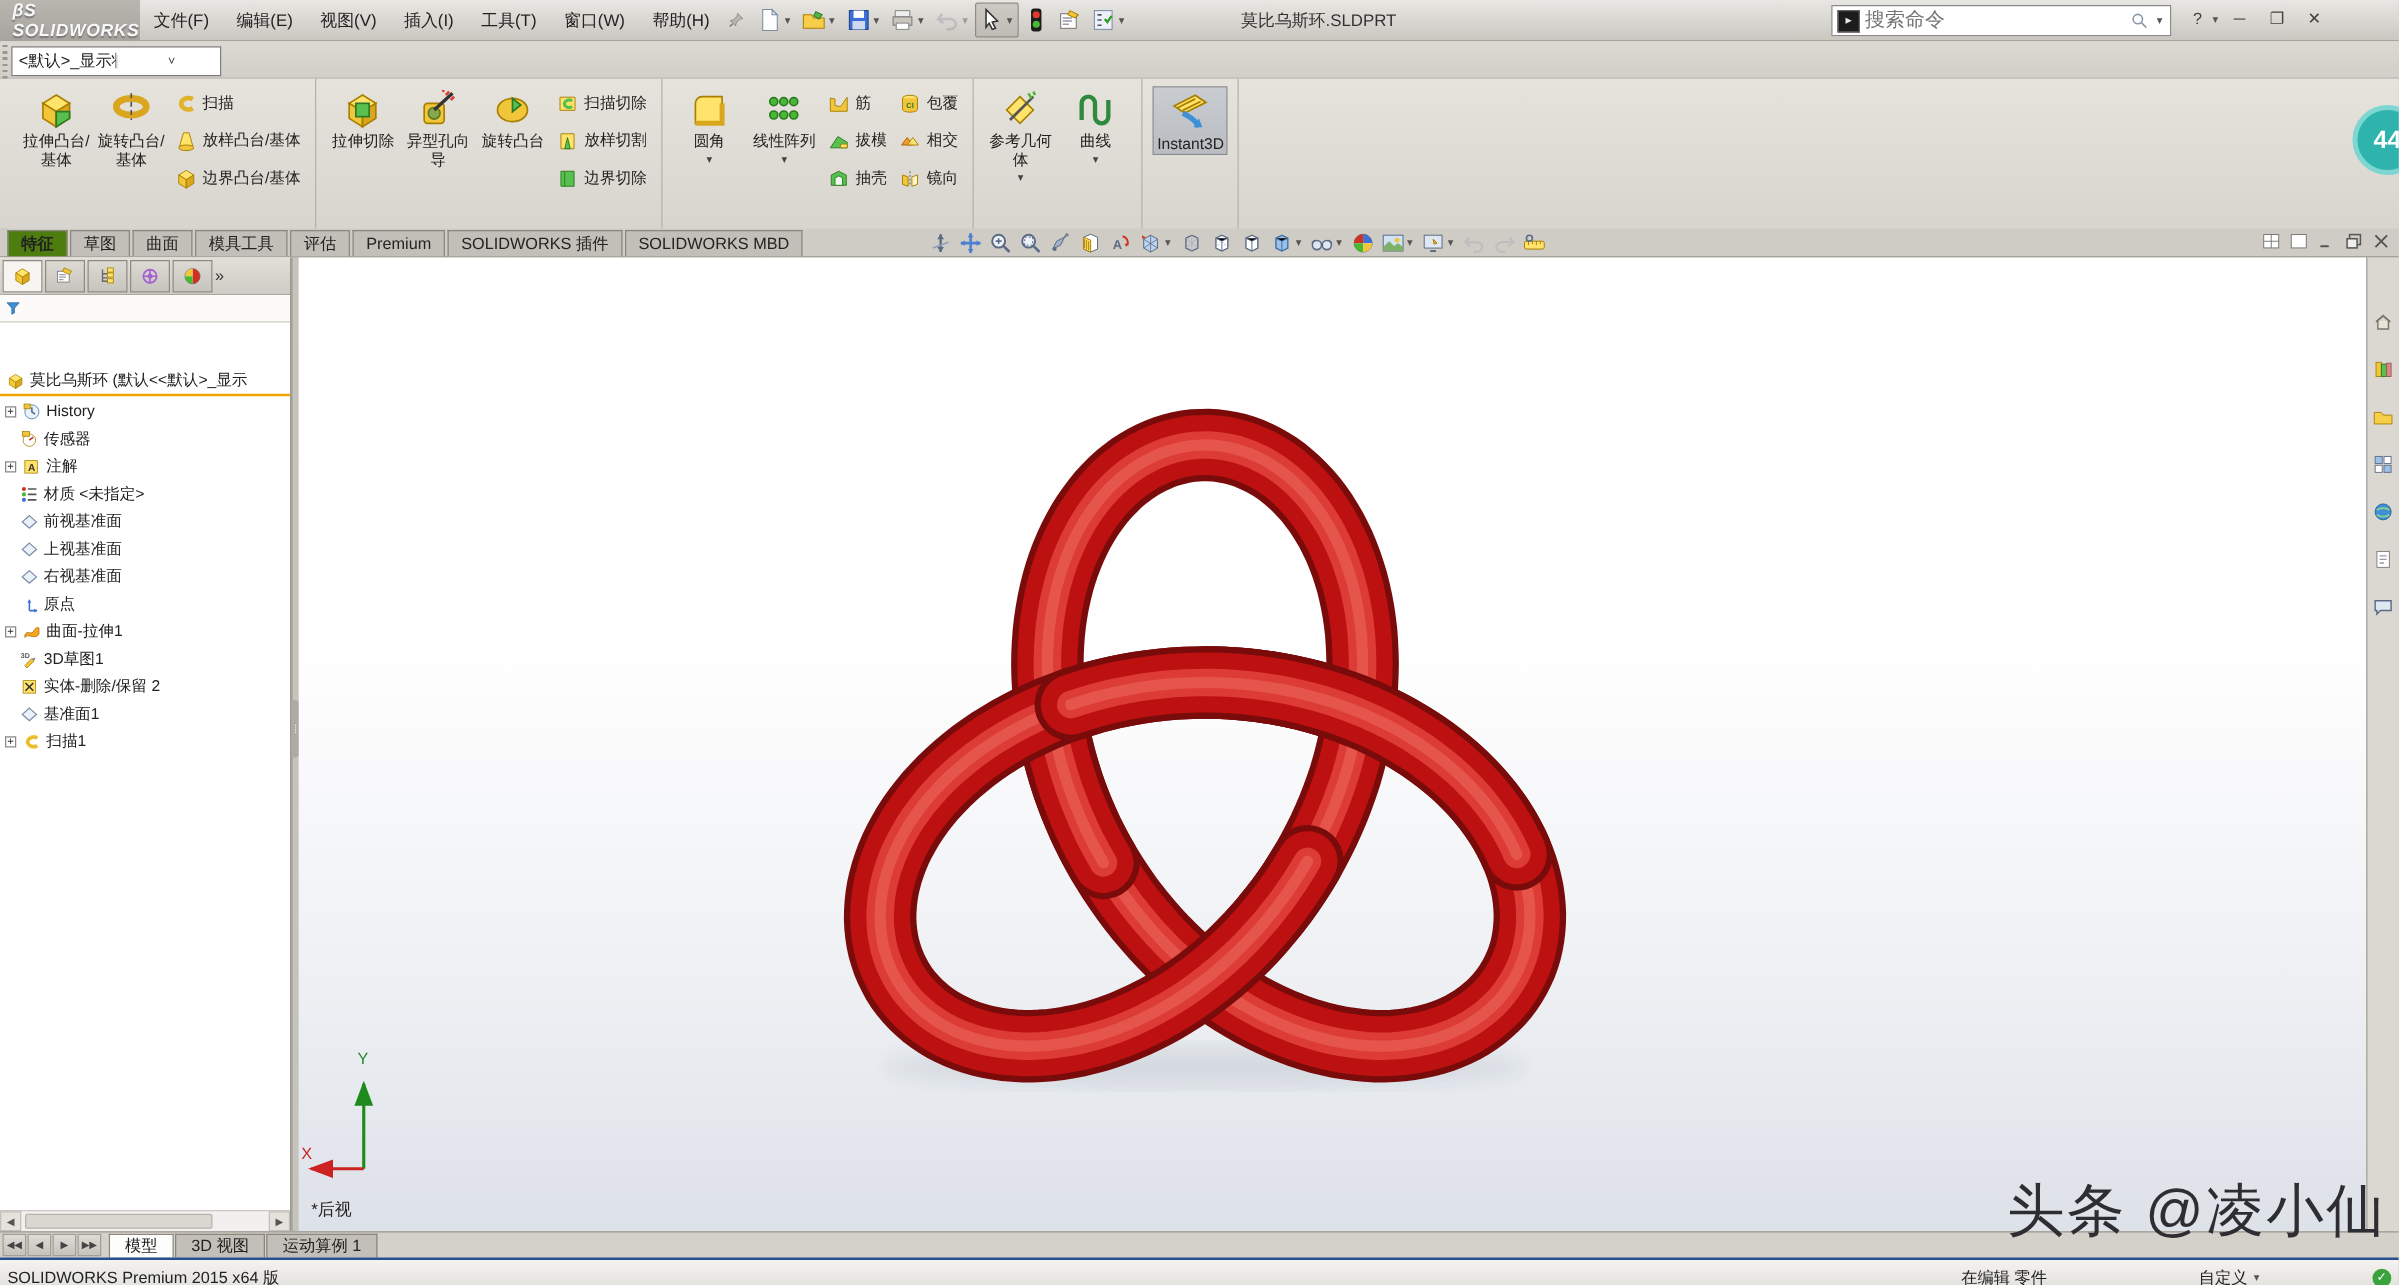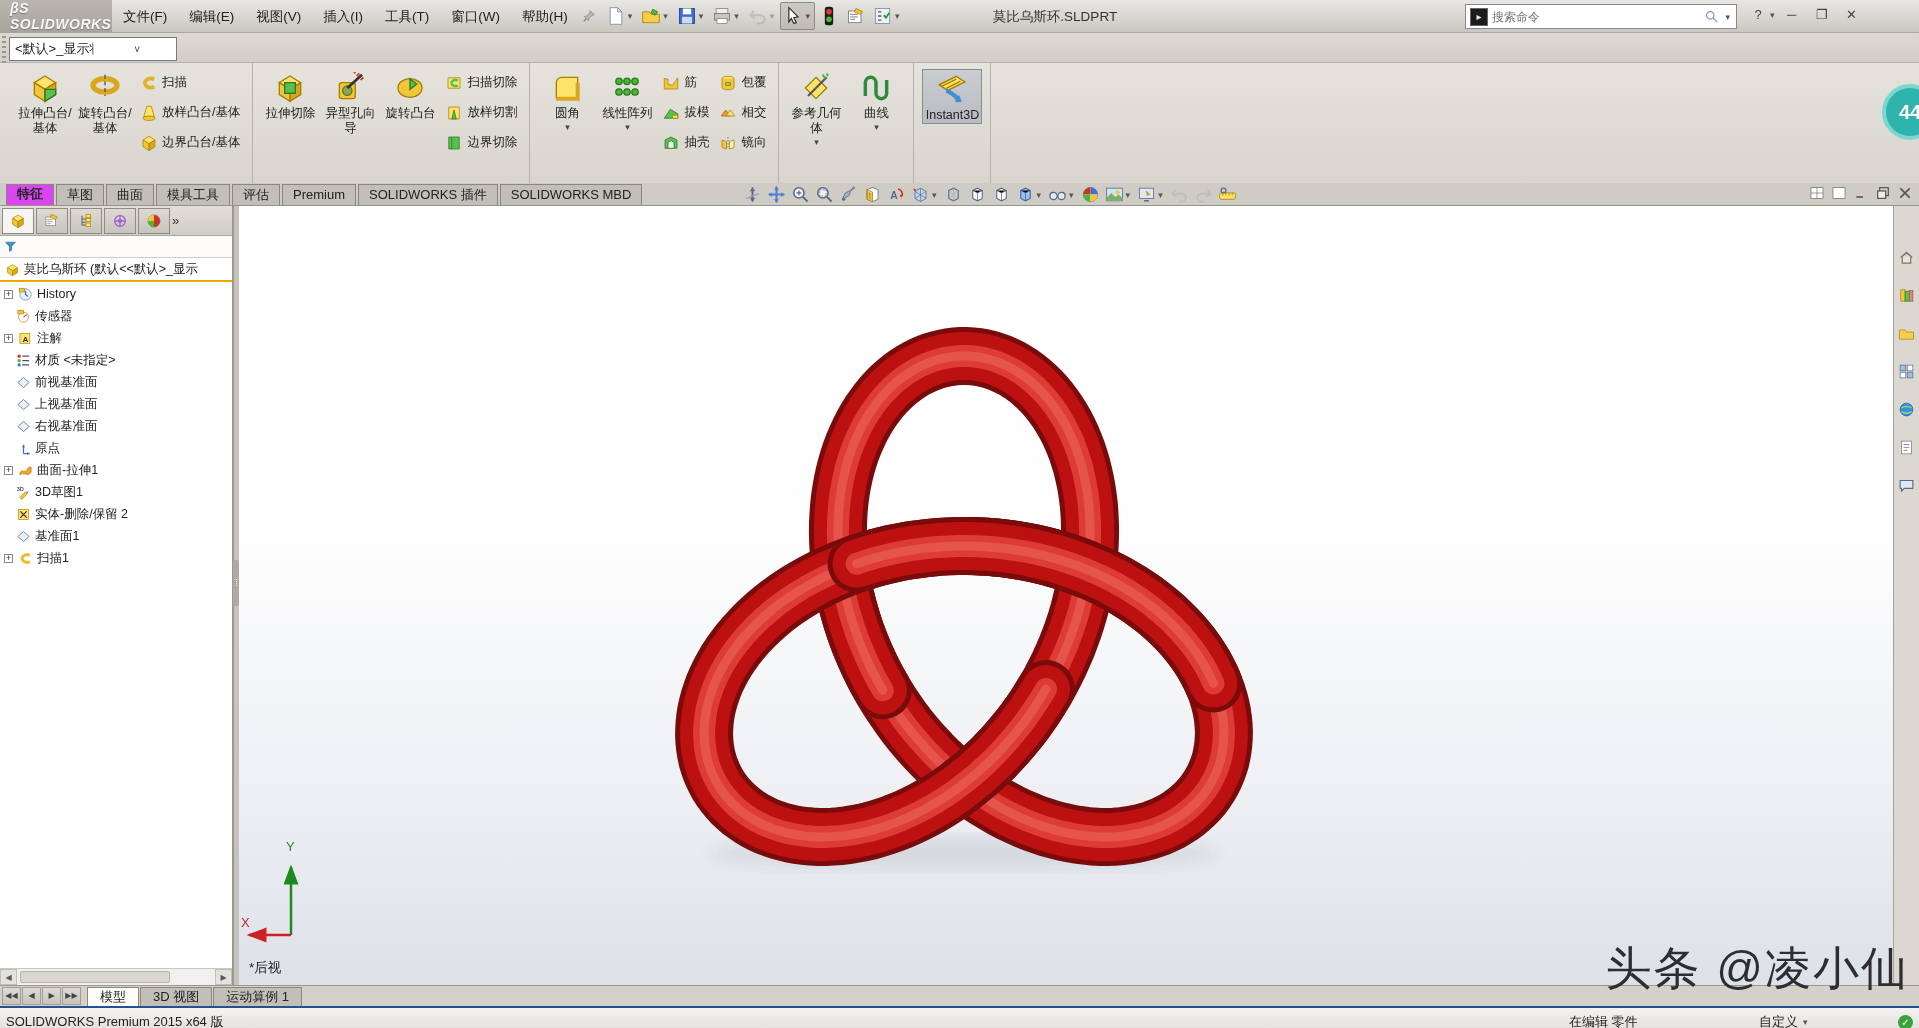--- a/index.html
+++ b/index.html
@@ -11,53 +11,53 @@
   #logo{width:112px;height:33px;background:linear-gradient(#b9b6b0,#a7a49e);color:#f8f8f8;font-style:italic;font-weight:bold;font-size:14px;display:flex;align-items:center;padding-left:10px;letter-spacing:.5px;text-shadow:0 1px 1px #777;}
   .mitem{padding:0 11px;line-height:33px;font-size:13.5px;cursor:default;}
   #quickbar{display:flex;align-items:center;margin-left:4px;gap:1px;}
   .qbtn{display:flex;align-items:center;height:28px;padding:0 2px;border:1px solid transparent;border-radius:2px;}
   .qbtn.active{border-color:#8e8b85;background:linear-gradient(#cdcac4,#bfbcb6);}
   .caret{font-size:9px;color:#555;padding:0 2px;}
   .dis{opacity:.45;}
   #doctitle{left:880px;top:0;width:350px;line-height:33px;text-align:center;font-size:13.5px;color:#333;}
   #searchbox{left:1465px;top:4px;width:272px;height:25px;background:#fff;border:1px solid #8a8a8a;display:flex;align-items:center;padding:2px 4px;gap:4px;}
   #searchicon{width:18px;height:18px;background:#1c1c1c;border:1px solid #666;color:#e8e8e8;font-size:10px;line-height:16px;text-align:center;}
-  #searchinput{flex:1;border:none;outline:none;font-size:12px;color:#0f172a;background:transparent;}
+  #searchinput{flex:1;border:none;outline:none;font-size:16px;color:#0f172a;background:transparent;}
   .winbtn{width:30px;line-height:30px;text-align:center;font-size:13px;color:#444;}
   
   #row2{left:0;top:33px;width:1919px;height:30px;background:linear-gradient(#dcd9d3,#d2cfc9);border-bottom:1px solid #b7b4ae;}
   #grip{left:2px;top:36px;width:4px;height:180px;background:repeating-linear-gradient(180deg,#9a978f 0 2px,transparent 2px 5px);}
   #combo{left:9px;top:37px;width:168px;height:24px;background:#fff;border:1px solid #7a7a7a;display:flex;align-items:center;font-size:13px;}
   #combo span{flex:1;padding-left:5px;white-space:nowrap;overflow:hidden;}
   #combo .dd{width:18px;text-align:center;color:#333;border-left:1px solid #c9c9c9;font-size:10px;}
   
   #ribbon{left:0;top:63px;width:1919px;height:120px;background:linear-gradient(#e6e3dd,#d8d5ce);display:flex;align-items:stretch;padding-left:8px;}
   .rgroup{display:flex;align-items:flex-start;padding:6px 8px 0 8px;border-right:1px solid #b5b2ac;gap:2px;}
   .rlarge{display:flex;flex-direction:column;align-items:center;width:58px;padding-top:2px;cursor:default;border:1px solid transparent;}
   .rlarge .lbl{font-size:12.5px;line-height:15px;text-align:center;margin-top:2px;}
   .rlarge .rcaret{font-size:9px;color:#444;margin-top:1px;}
   .rlarge.pressed{background:linear-gradient(#c9cdd1,#b9bdc1);border:1px solid #888c90;width:60px;}
   .rstack{display:flex;flex-direction:column;justify-content:flex-start;gap:6px;padding-top:4px;}
   .rsmall{display:flex;align-items:flex-start;gap:4px;height:24px;white-space:nowrap;font-size:12.5px;padding:0 3px;border:1px solid transparent;}
   
   #tabrow{left:0;top:183px;width:1919px;height:23px;background:#cfccc5;border-bottom:1px solid #96938b;}
   #tabs{position:absolute;left:6px;top:1px;display:flex;}
   .tab{padding:0 10px;height:21px;line-height:20px;font-size:13px;border:1px solid #8a877f;border-bottom:none;background:#c2bfb8;margin-right:2px;color:#222;}
-  .tab.active{background:#d946ef;font-weight:bold;font-family:Liberation Mono, monospace;}
+  .tab.active{background:#4d7c0f;font-weight:bold;}
   #viewbar{position:absolute;left:742px;top:0;height:23px;display:flex;align-items:center;gap:3px;}
   .vbtn{display:flex;align-items:center;height:22px;padding:0 1px;}
   #docwin{position:absolute;right:6px;top:2px;display:flex;gap:6px;align-items:center;color:#555;font-size:12px;}
   
   #treepanel{left:0;top:206px;width:233px;height:779px;background:#ffffff;border-right:1px solid #9b988f;}
   #ptoolbar{height:30px;background:linear-gradient(#e2dfd9,#cfccc5);display:flex;align-items:center;padding:2px 2px;gap:2px;border-bottom:1px solid #aaa79f;}
   .ptab{width:32px;height:26px;border:1px solid #8e8b83;background:linear-gradient(#dddad4,#c7c4bd);display:flex;align-items:center;justify-content:center;}
   .ptab.active{background:#f6f5f2;}
   #pmore{margin-left:auto;font-size:13px;color:#333;padding-right:6px;}
   #filterrow{height:22px;border-bottom:1px solid #cfcdc7;display:flex;align-items:center;padding-left:4px;gap:4px;background:#fcfbf9;}
-  #rootrow{height:22px;display:flex;align-items:center;gap:4px;padding-left:4px;font-size:12.5px;white-space:nowrap;overflow:hidden;}
+  #rootrow{height:22px;display:flex;align-items:center;gap:4px;padding-left:4px;font-size:12.5px;white-space:nowrap;overflow:hidden;margin-top:35px;}
   #freeze{height:2px;background:#f0a500;margin:0 0 1px 0;}
   .trow{height:22px;display:flex;align-items:center;gap:4px;font-size:12.5px;white-space:nowrap;}
   .texp{width:9px;height:9px;border:1px solid #888;background:#fff;font-size:9px;line-height:7px;text-align:center;color:#333;margin-left:4px;}
   .tindent{width:11px;}
   .ticon{width:16px;height:16px;display:flex;align-items:center;justify-content:center;}
   #treescroll{position:absolute;left:0;bottom:0;width:232px;height:17px;background:#f1f0ee;border-top:1px solid #c9c7c1;display:flex;align-items:center;}
   .sarrow{width:17px;height:16px;text-align:center;font-size:8px;line-height:16px;color:#555;background:#e4e2dd;border:1px solid #c2c0ba;}
   #sthumb{height:12px;width:150px;margin-left:3px;background:#dad7d1;border:1px solid #b5b2ac;border-radius:2px;}
   #splitter{left:233px;top:206px;width:6px;height:779px;background:#c6c3bc;border-left:1px solid #9b988f;}
   #splithandle{left:233px;top:560px;width:7px;height:46px;background:#aeaba4;border-radius:0 4px 4px 0;color:#f1f1ef;font-size:9px;line-height:46px;text-align:center;}

